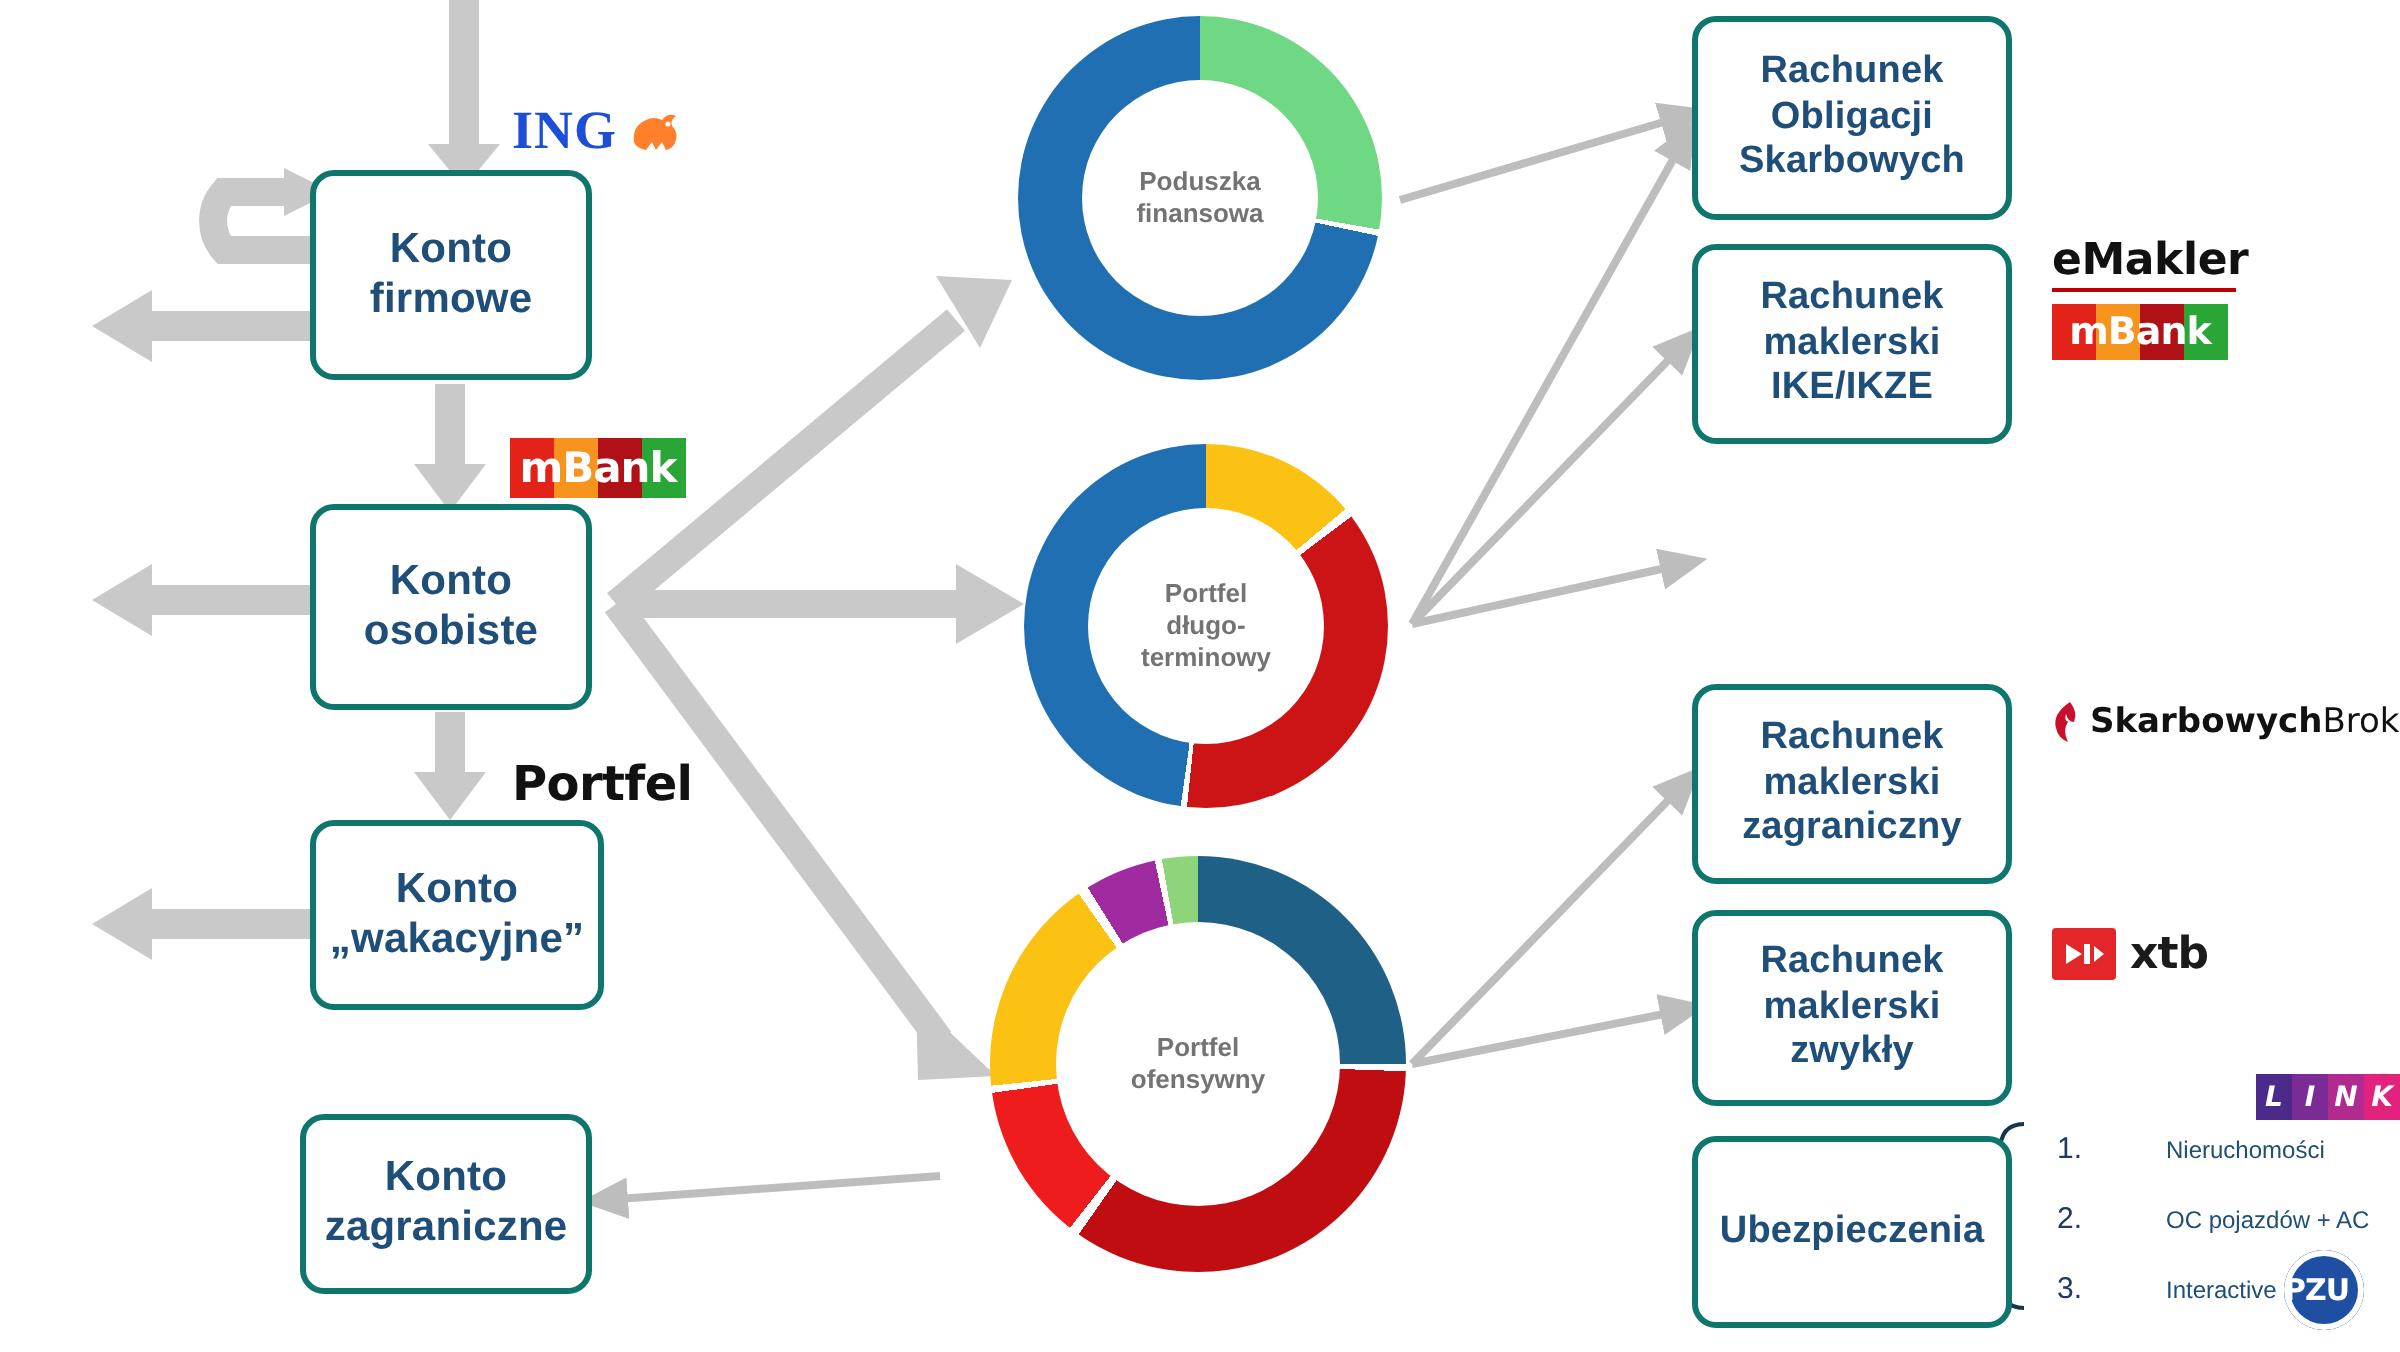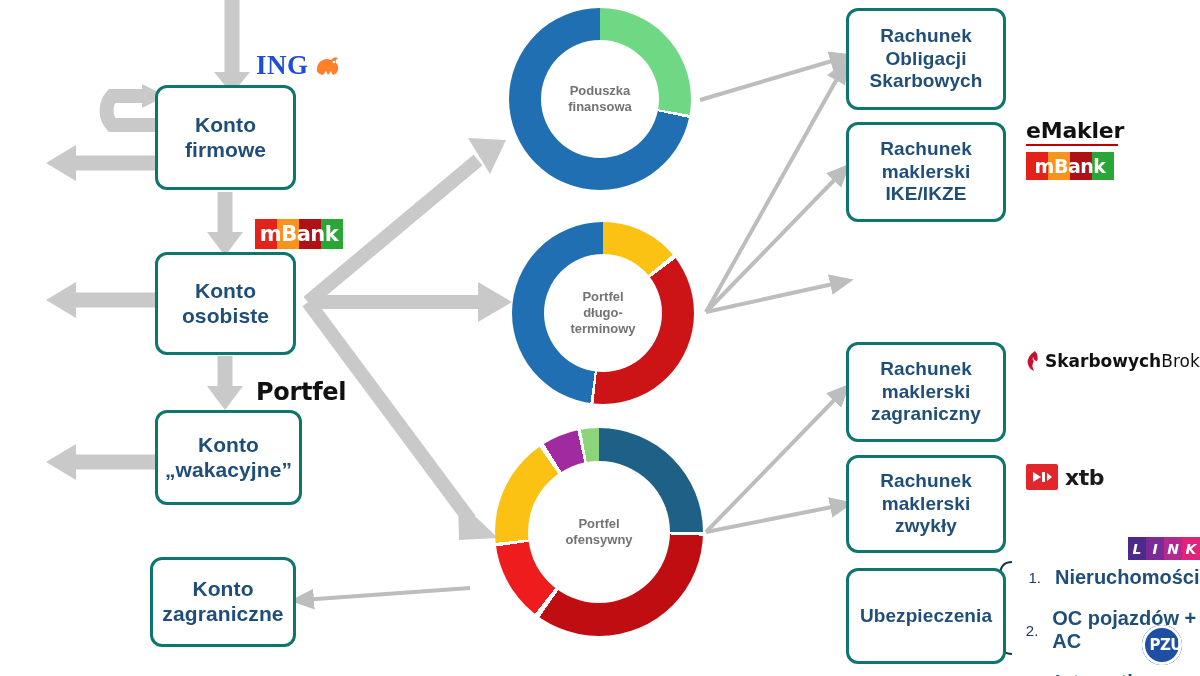--- a/index.html
+++ b/index.html
@@ -76,29 +76,29 @@
 
   .xtb-mark{width:32px;height:26px;background:#e3262a;border-radius:2px;
     display:flex;align-items:center;justify-content:center;margin-right:7px;}
   .xtb-txt{font-size:22px;font-weight:700;color:#1b1b1b;letter-spacing:-.5px;font-family:"DejaVu Sans",sans-serif;}
 
   .link4{display:flex;align-items:stretch;height:23px;}
   .link4 i{width:18px;display:flex;align-items:center;justify-content:center;
     color:#fff;font-weight:700;font-size:14px;font-family:"DejaVu Sans",sans-serif;}
 
   .pzu{width:40px;height:40px;border-radius:50%;background:#1f4fa3;
-    display:flex;align-items:center;justify-content:flex-end;
+    display:flex;align-items:center;justify-content:flex-start;
     color:#fff;font-weight:800;font-size:15px;font-family:"DejaVu Sans",sans-serif;
     letter-spacing:-.5px;box-shadow:inset 0 0 0 3px #ffffff, inset 0 0 0 5px #1f4fa3;}
 
   
   .ins-list{position:absolute;}
   .ins-row{display:flex;align-items:center;gap:14px;margin-bottom:18px;}
   .ins-num{font-size:15px;color:#1f3864;width:16px;text-align:right;}
-  .ins-txt{font-size:20px;font-weight:700;color:#1f4e79;}
+  .ins-txt{font-size:12px;font-weight:400;color:#1f4e79;margin-left:28px;}
 </style>
 </head>
 <body>
 
 <div id="stage">
 
   <svg id="arrows" viewBox="0 0 1200 676">
     <defs>
       <marker id="headThick" markerWidth="5" markerHeight="5" refX="2.6" refY="2.5" orient="auto">
         <path d="M0,0 L5,2.5 L0,5 z" fill="#c9c9c9"></path>

